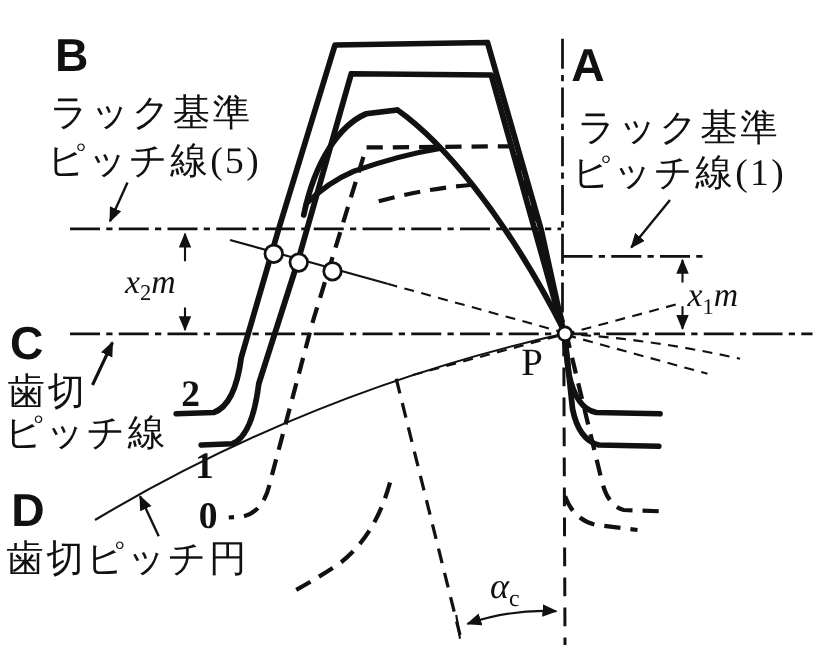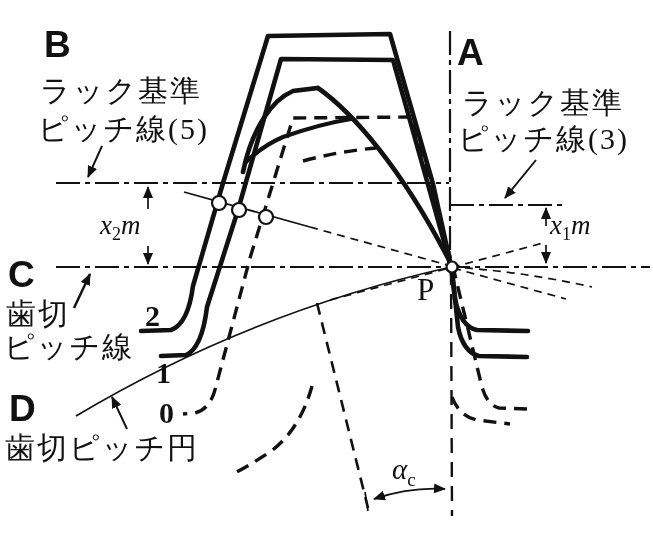--- a/index.html
+++ b/index.html
@@ -113,34 +113,34 @@
     <path class="leader2" d="M74,308 L90,274" marker-end="url(#arr)"></path>
     <path class="leader" d="M127,429 L112,397" marker-end="url(#arr)"></path>
   </svg>
 
   <div class="lbl cap" style="left:44px;top:26px">B</div>
   <div class="lbl jp" style="left:40px;top:76px">ラック基準</div>
   <div class="lbl jp" style="left:38px;top:114px">ピッチ線(5)</div>
 
   <div class="lbl cap" style="left:457px;top:34px">A</div>
   <div class="lbl jp" style="left:462px;top:88px">ラック基準</div>
-  <div class="lbl jp" style="left:458px;top:124px">ピッチ線(3)</div>
+  <div class="lbl jp" style="left:458px;top:124px">ピッチ線(1)</div>
 
   <div class="lbl cap" style="left:8px;top:256px">C</div>
   <div class="lbl jp" style="left:4px;top:332px">ピッチ線</div>
   <div class="lbl jp" style="left:6px;top:299px">歯切</div>
 
   <div class="lbl cap" style="left:9px;top:390px">D</div>
   <div class="lbl jp" style="left:5px;top:433px">歯切ピッチ円</div>
 
   <div class="lbl pp" style="left:417px;top:274px">P</div>
 
   <div class="lbl math" style="left:100px;top:212px"><span>x</span><sub>2</sub><span>m</span></div>
 
-  <div class="lbl math" style="left:550px;top:212px"><span>x</span><sub>1</sub><span>m</span></div>
+  <div class="lbl math" style="left:550px;top:223px"><span>x</span><sub>1</sub><span>m</span></div>
 
   <div class="lbl amath" style="left:392px;top:455px"><span>α</span><sub>c</sub></div>
 
   <div class="lbl num" style="left:145px;top:301px">2</div>
   <div class="lbl num" style="left:156px;top:358px">1</div>
   <div class="lbl num" style="left:159px;top:398px">0</div>
 
 </div>
 
 </body></html>

